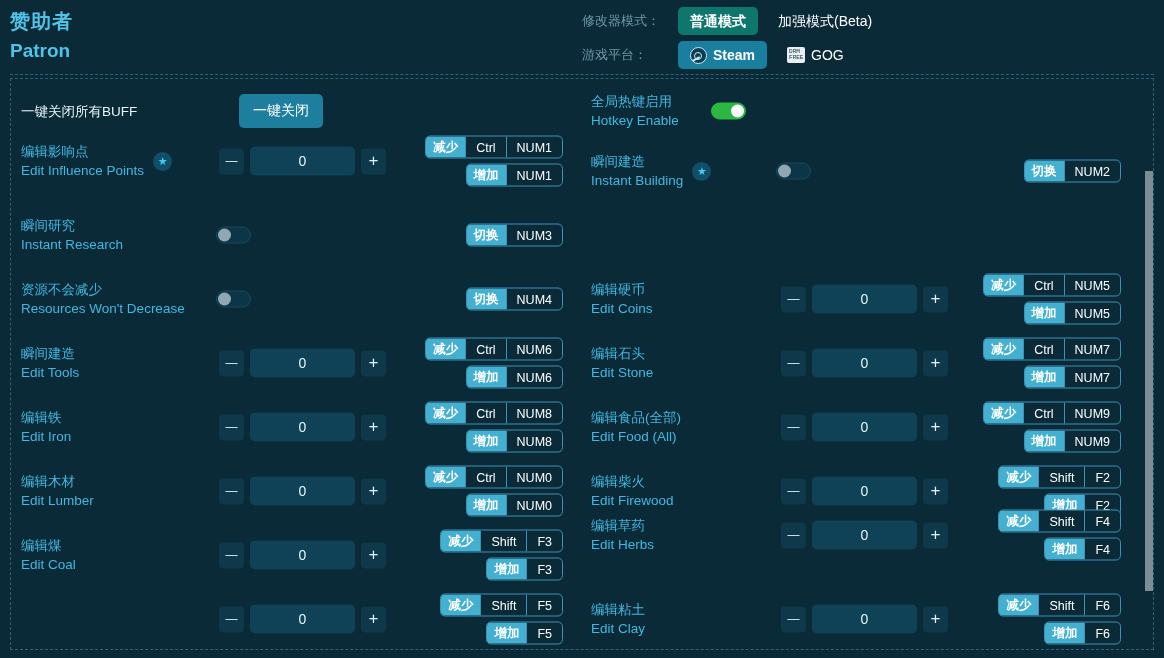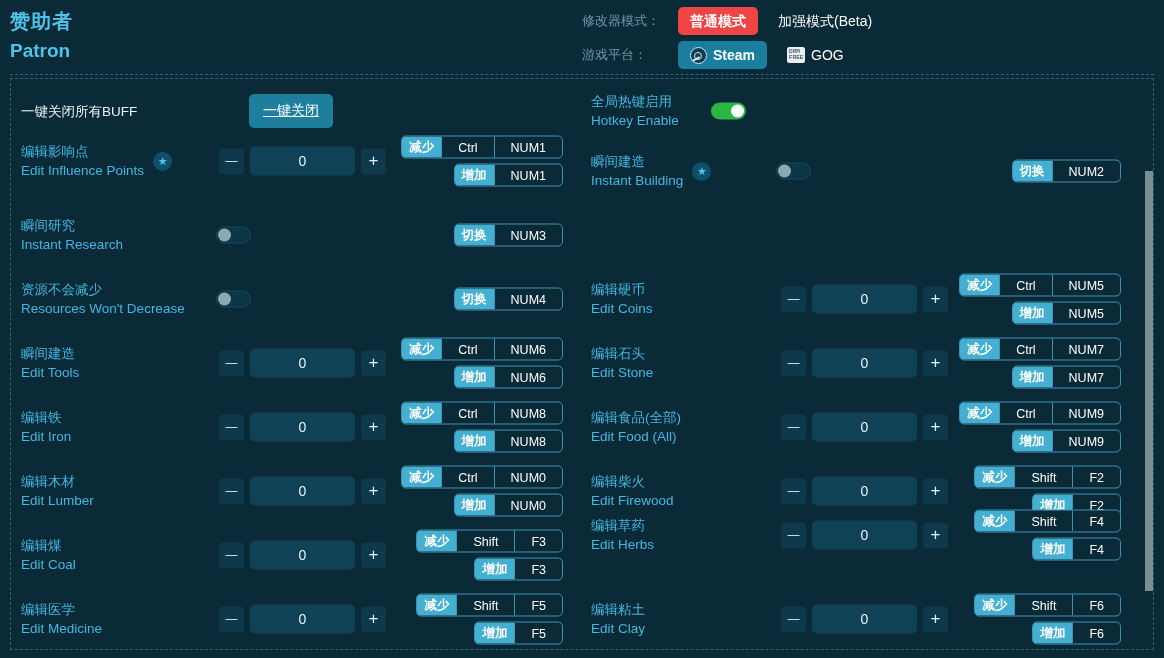--- a/index.html
+++ b/index.html
@@ -34,21 +34,21 @@
   .hdr-label {
     font-size: 13px; color: #6f99a8; width: 96px;
     text-align: left; line-height: 28px;
   }
   .seg-btn {
     font-size: 14px; color: #ffffff; padding: 5px 12px;
     border-radius: 5px; background: transparent;
     line-height: 18px; white-space: nowrap;
     display: flex; align-items: center; gap: 6px;
   }
-  .seg-btn.active { background: #ef4444; font-weight: bold; }
+  .seg-btn.active { background: #0f766e; font-weight: bold; }
   .seg-btn.plat.active { background: #1a7e9e; }
   .seg-gap { width: 8px; }
 
   .steam-icon {
     width: 17px; height: 17px; border-radius: 50%;
     background: #0d3d50; position: relative;
     display: inline-block; flex: none;
     border: 1.5px solid #cfe8f2;
   }
   .steam-icon::after {
@@ -154,21 +154,21 @@
     display: flex; align-items: stretch; height: 23px;
     border: 1px solid #3f92b4; border-radius: 5px; overflow: hidden;
     background: #0a2a38;
   }
   .hk .hk-act {
     background: #43b0d2; color: #ffffff; font-size: 12.5px;
     padding: 0 7px; display: flex; align-items: center;
     font-weight: bold; white-space: nowrap;
   }
   .hk .hk-key {
-    color: #ffffff; font-size: 12.5px; padding: 0 16px;
+    color: #ffffff; font-size: 12.5px; padding: 0 10px;
     display: flex; align-items: center; white-space: nowrap;
     border-left: 1px solid #3f92b4;
   }
   .hk .hk-key:first-of-type { border-left: none; }
 
   
   .big-btn {
     position: absolute; top: 50%; transform: translateY(-50%);
     background: #1e7e9e; color: #ffffff; border-radius: 5px;
     font-size: 14px; padding: 8px 14px; white-space: nowrap;
@@ -226,21 +226,21 @@
 
 <div id="panel">
   <div id="panel-inner">
     <div class="col" id="col-left">
         <div class="row" style="top: 0px;">
           <div class="row-head">
             <div class="label-block">
               <div class="label-cn plain">一键关闭所有BUFF</div>
             </div>
           </div>
-          <div class="big-btn" style="left: 238px; text-decoration: underline;">一键关闭</div>
+          <div class="big-btn" style="left: 228px;">一键关闭</div>
         </div>
         <div class="row" style="top: 50px;">
           <div class="row-head">
             <div class="label-block">
               <div class="label-cn">编辑影响点</div>
               <div class="label-en">Edit Influence Points</div>
             </div>
             <div class="star">★</div>
           </div>
           <div class="stepper" style="left: 208px;">
@@ -384,26 +384,20 @@
               <div class="hk-key">Shift</div>
               <div class="hk-key">F3</div>
             </div>
             <div class="hk">
               <div class="hk-act">增加</div>
               <div class="hk-key">F3</div>
             </div>
           </div>
         </div>
         <div class="row" style="top: 508px;">
-          <div class="row-head">
-            <div class="label-block">
-              <div class="label-cn">编辑医学</div>
-              <div class="label-en">Edit Medicine</div>
-            </div>
-          </div>
           <div class="stepper" style="left: 208px;">
             <div class="step-btn" style="font-size: 12px;">—</div>
             <div class="num-field">0</div>
             <div class="step-btn">+</div>
           </div>
           <div class="hk-wrap" style="right: 18px;">
             <div class="hk">
               <div class="hk-act">减少</div>
               <div class="hk-key">Shift</div>
               <div class="hk-key">F5</div>

